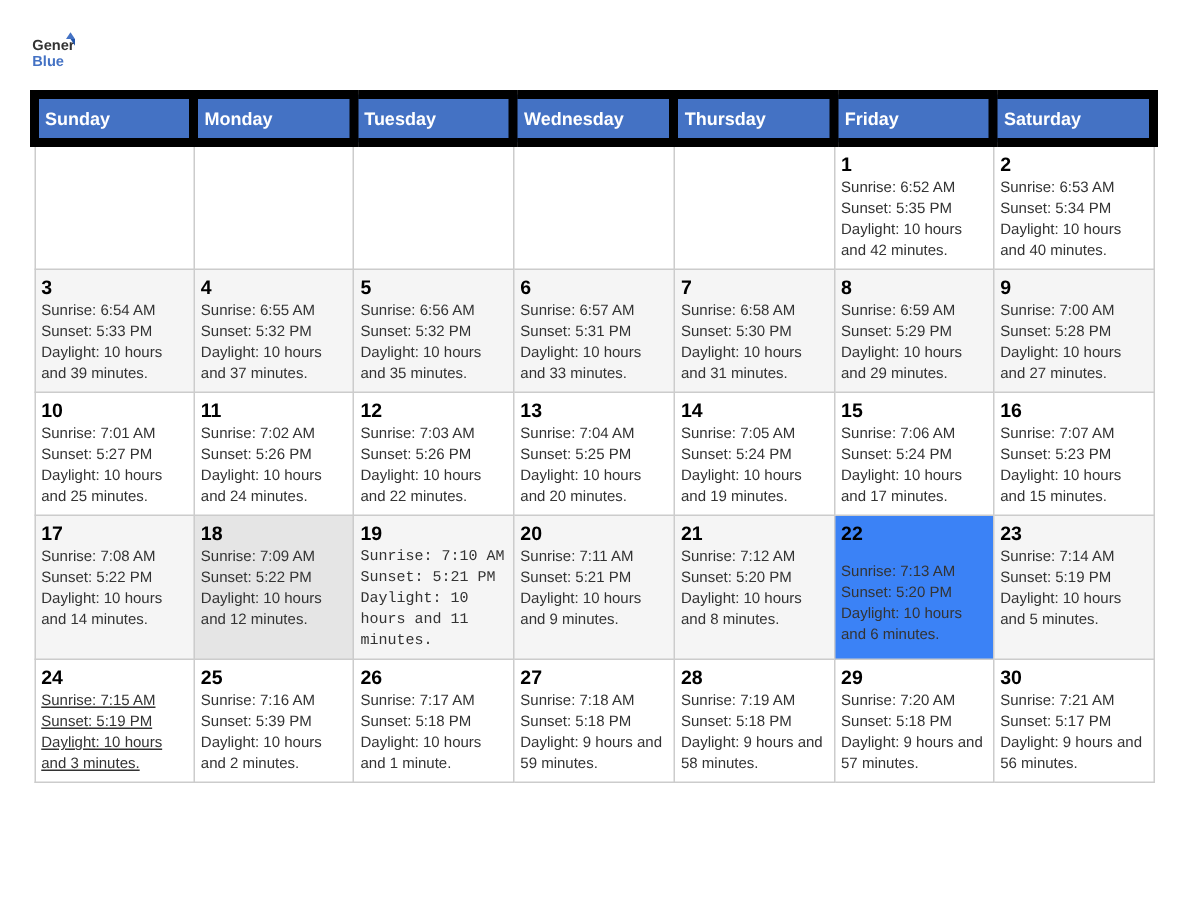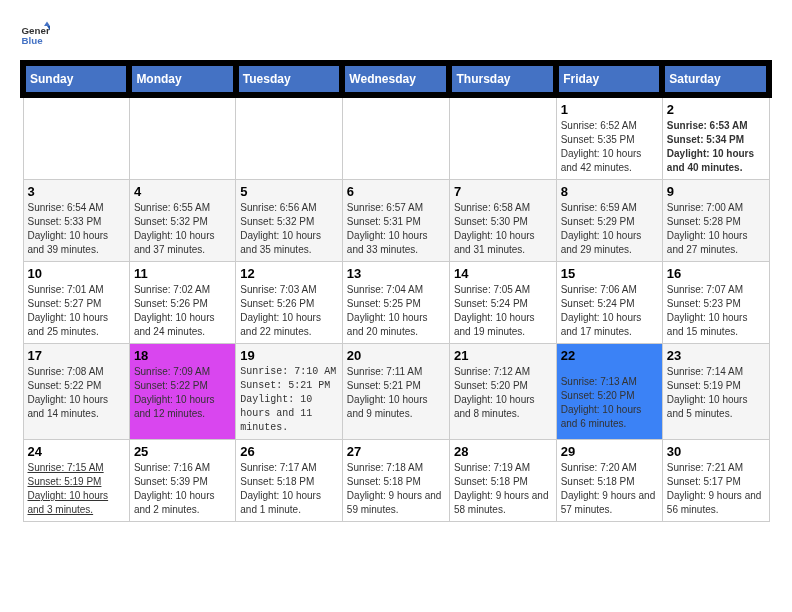--- a/index.html
+++ b/index.html
@@ -115,21 +115,21 @@
         <td class="empty-cell"></td>
         <td class="empty-cell"></td>
         <td>
           <span class="day-number">1</span>
           <div class="day-info" style="white-space: pre-line;">Sunrise: 6:52 AM
 Sunset: 5:35 PM
 Daylight: 10 hours and 42 minutes.</div>
         </td>
         <td>
           <span class="day-number">2</span>
-          <div class="day-info" style="white-space: pre-line; font-weight: bold;">Sunrise: 6:53 AM
+          <div class="day-info" style="white-space: pre-line;">Sunrise: 6:53 AM
 Sunset: 5:34 PM
 Daylight: 10 hours and 40 minutes.</div>
         </td>
       </tr>
       <tr>
         <td style="background: rgb(245, 245, 245);">
           <span class="day-number">3</span>
           <div class="day-info" style="white-space: pre-line;">Sunrise: 6:54 AM
 Sunset: 5:33 PM
 Daylight: 10 hours and 39 minutes.</div>
@@ -215,21 +215,21 @@
 Daylight: 10 hours and 15 minutes.</div>
         </td>
       </tr>
       <tr>
         <td style="background: rgb(245, 245, 245);">
           <span class="day-number">17</span>
           <div class="day-info" style="white-space: pre-line;">Sunrise: 7:08 AM
 Sunset: 5:22 PM
 Daylight: 10 hours and 14 minutes.</div>
         </td>
-        <td style="background: #d946ef;">
+        <td style="background: #e5e5e5;">
           <span class="day-number">18</span>
           <div class="day-info" style="white-space: pre-line;">Sunrise: 7:09 AM
 Sunset: 5:22 PM
 Daylight: 10 hours and 12 minutes.</div>
         </td>
         <td style="background: rgb(245, 245, 245);">
           <span class="day-number">19</span>
           <div class="day-info" style="white-space: pre-line; font-family: Liberation Mono, monospace;">Sunrise: 7:10 AM
 Sunset: 5:21 PM
 Daylight: 10 hours and 11 minutes.</div>

